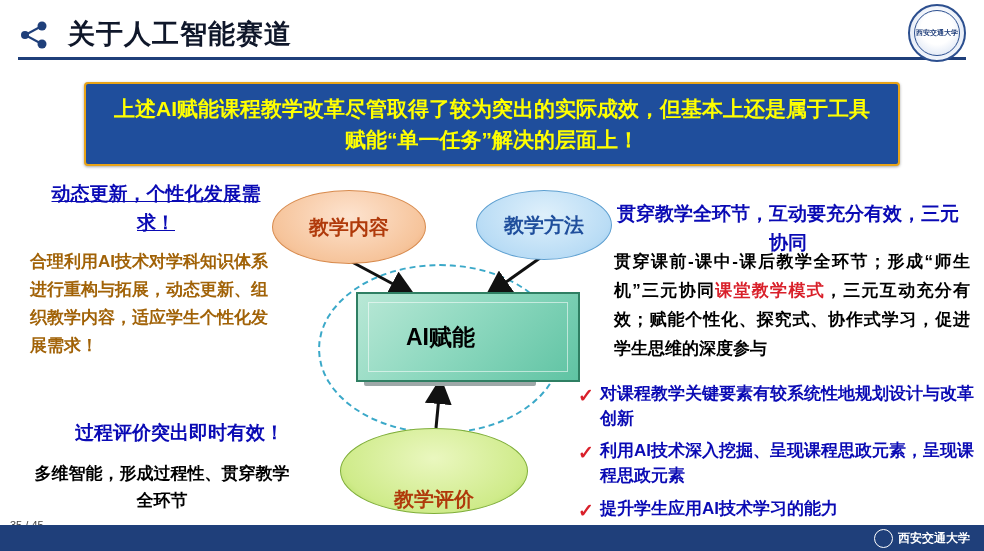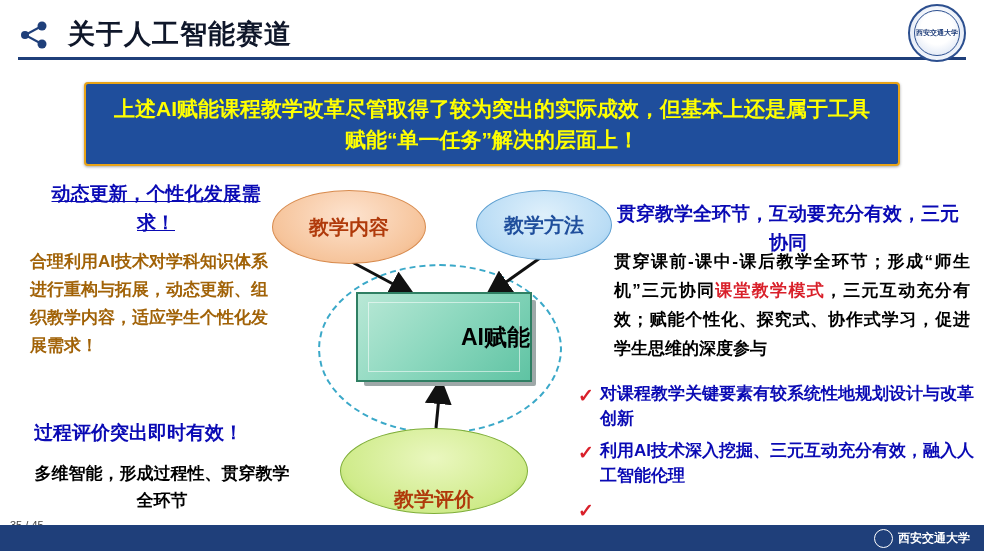--- a/index.html
+++ b/index.html
@@ -112,21 +112,21 @@
     color: #a16207;
     font-size: 17px;
     font-weight: bold;
     line-height: 1.65;
     text-align: left;
   }
   .left-head-2 {
     position: absolute;
     left: 34px; top: 420px;
     width: 250px;
-    text-align: left;
+    text-align: right;
     color: #0a0ab4;
     font-size: 19px;
     font-weight: bold;
   }
   .left-body-2 {
     position: absolute;
     left: 34px; top: 460px;
     width: 256px;
     text-align: center;
     color: #000000;
@@ -183,24 +183,25 @@
     border-radius: 2px;
   }
   .ai-box {
     position: absolute;
     left: 356px; top: 292px;
     width: 172px; height: 86px;
     background: linear-gradient(135deg, #b9e8d6 0%, #8fd9c0 45%, #5fc3a3 100%);
     border: 2px solid #2f7f63;
     display: flex;
     align-items: center;
-    justify-content: flex-end;
+    justify-content: flex-start;
     color: #000000;
     font-size: 23px;
     font-weight: bold;
+    padding-left: 48px;
   }
   .ai-box-bevel {
     position: absolute;
     left: 10px; top: 8px; right: 10px; bottom: 8px;
     border: 1px solid rgba(255,255,255,0.55);
   }
   
   .right-head {
     position: absolute;
     left: 612px; top: 180px;
@@ -351,24 +352,25 @@
     <span>贯穿课前-课中-课后教学全环节；形成“师生机”三元协同</span><span class="hl-red">课堂教学模式</span><span>，三元互动充分有效；赋能个性化、探究式、协作式学习，促进学生思维的深度参与</span>
   </div>
 
   <div class="bullets">
     <div class="bullet-row">
       <span class="bullet-mark">✓</span>
       <span class="bullet-text">对课程教学关键要素有较系统性地规划设计与改革创新</span>
     </div>
     <div class="bullet-row">
       <span class="bullet-mark">✓</span>
-      <span class="bullet-text">利用AI技术深入挖掘、三元互动充分有效，融入人工智能伦理</span>
+      <span class="bullet-text">利用AI技术深入挖掘、呈现课程思政元素，呈现课程思政元素</span>
     </div>
     <div class="bullet-row">
       <span class="bullet-mark">✓</span>
+      <span class="bullet-text">提升学生应用AI技术学习的能力</span>
     </div>
     <div class="bullet-row">
       <span class="bullet-mark">✓</span>
       <span class="bullet-text">……</span>
     </div>
   </div>
 
   <div class="page-num">35 / 45</div>
   <div class="footer-bar">
     <div class="footer-logo">

